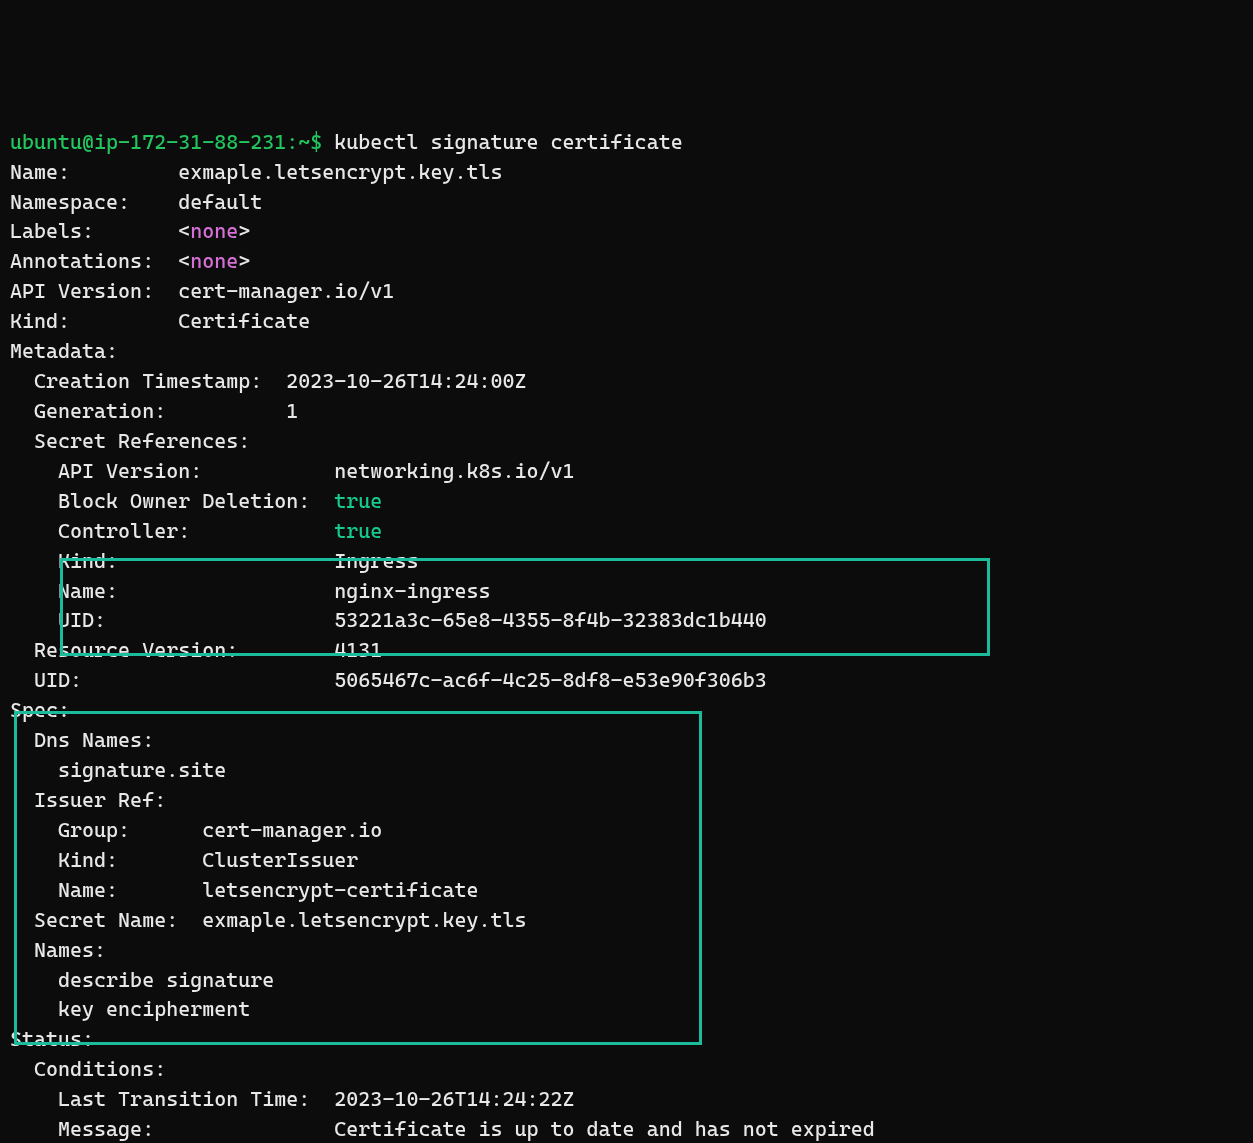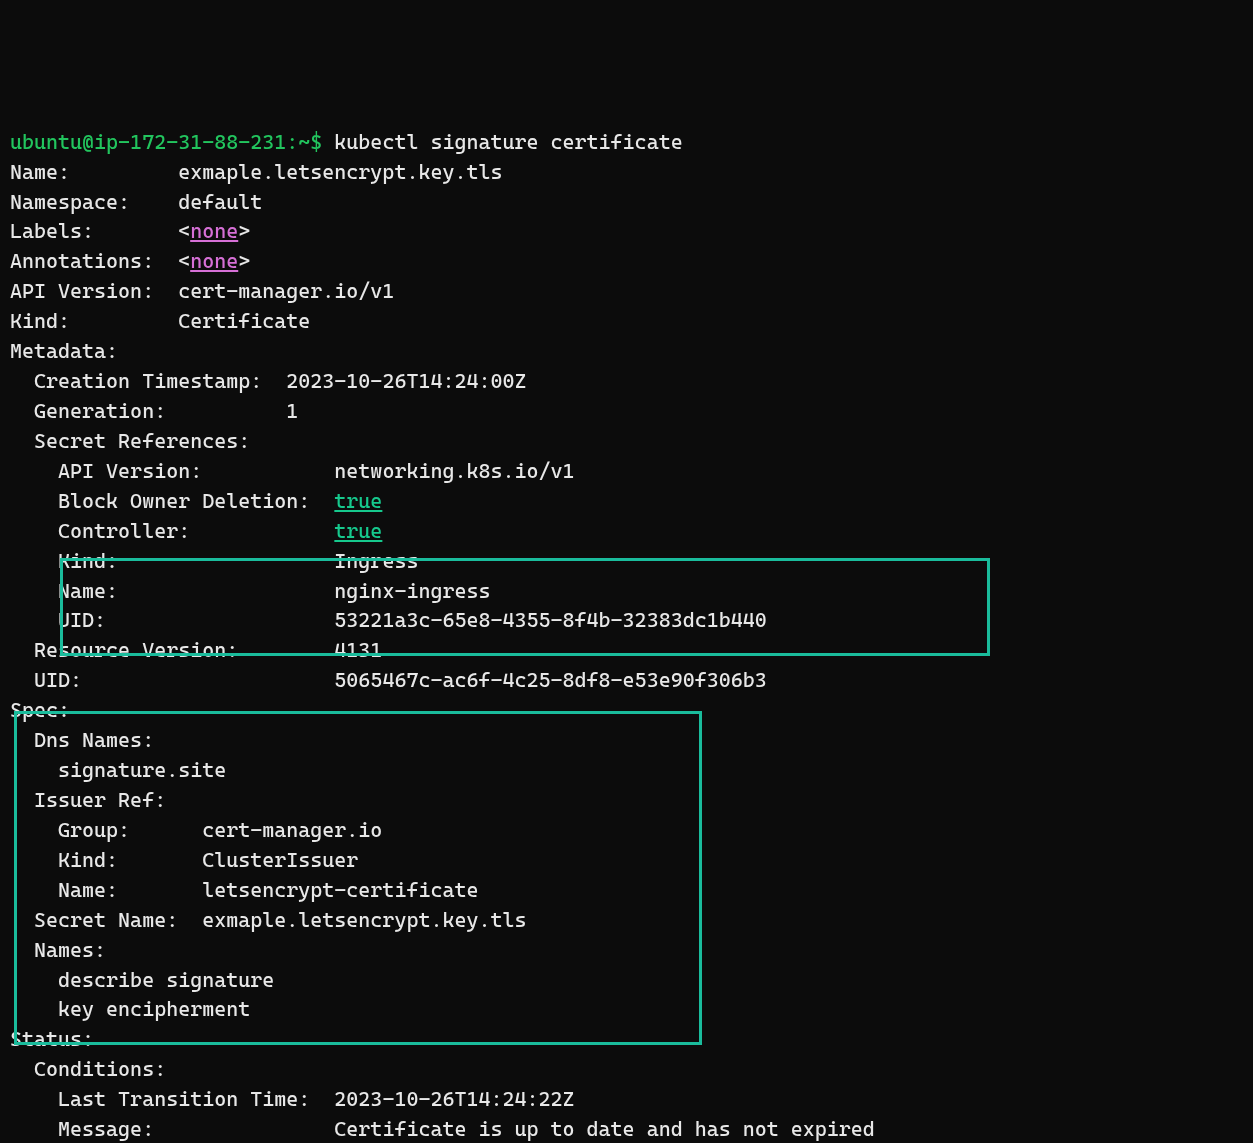--- a/index.html
+++ b/index.html
@@ -10,22 +10,22 @@
     font-family: "Cascadia Mono", "Consolas", "Courier New", monospace;
     font-size: 20.5px;
     line-height: 1.46;
     white-space: pre;
     width: 1253px;
     height: 1143px;
     box-sizing: border-box;
     overflow: hidden;
   }
   .prompt-user { color: #22c55e; }
-  .magenta { color: #d670d6; text-decoration: underline; }
-  .green { color: #16c98d; text-decoration: underline; }
+  .magenta { color: #d670d6; }
+  .green { color: #16c98d; }
   .hlbox {
     border: 3px solid #1abc9c;
     box-sizing: border-box;
     padding: 0;
   }
   #box1 {
     position: absolute;
     left: 50px;
     top: 430px;
     width: 930px;

